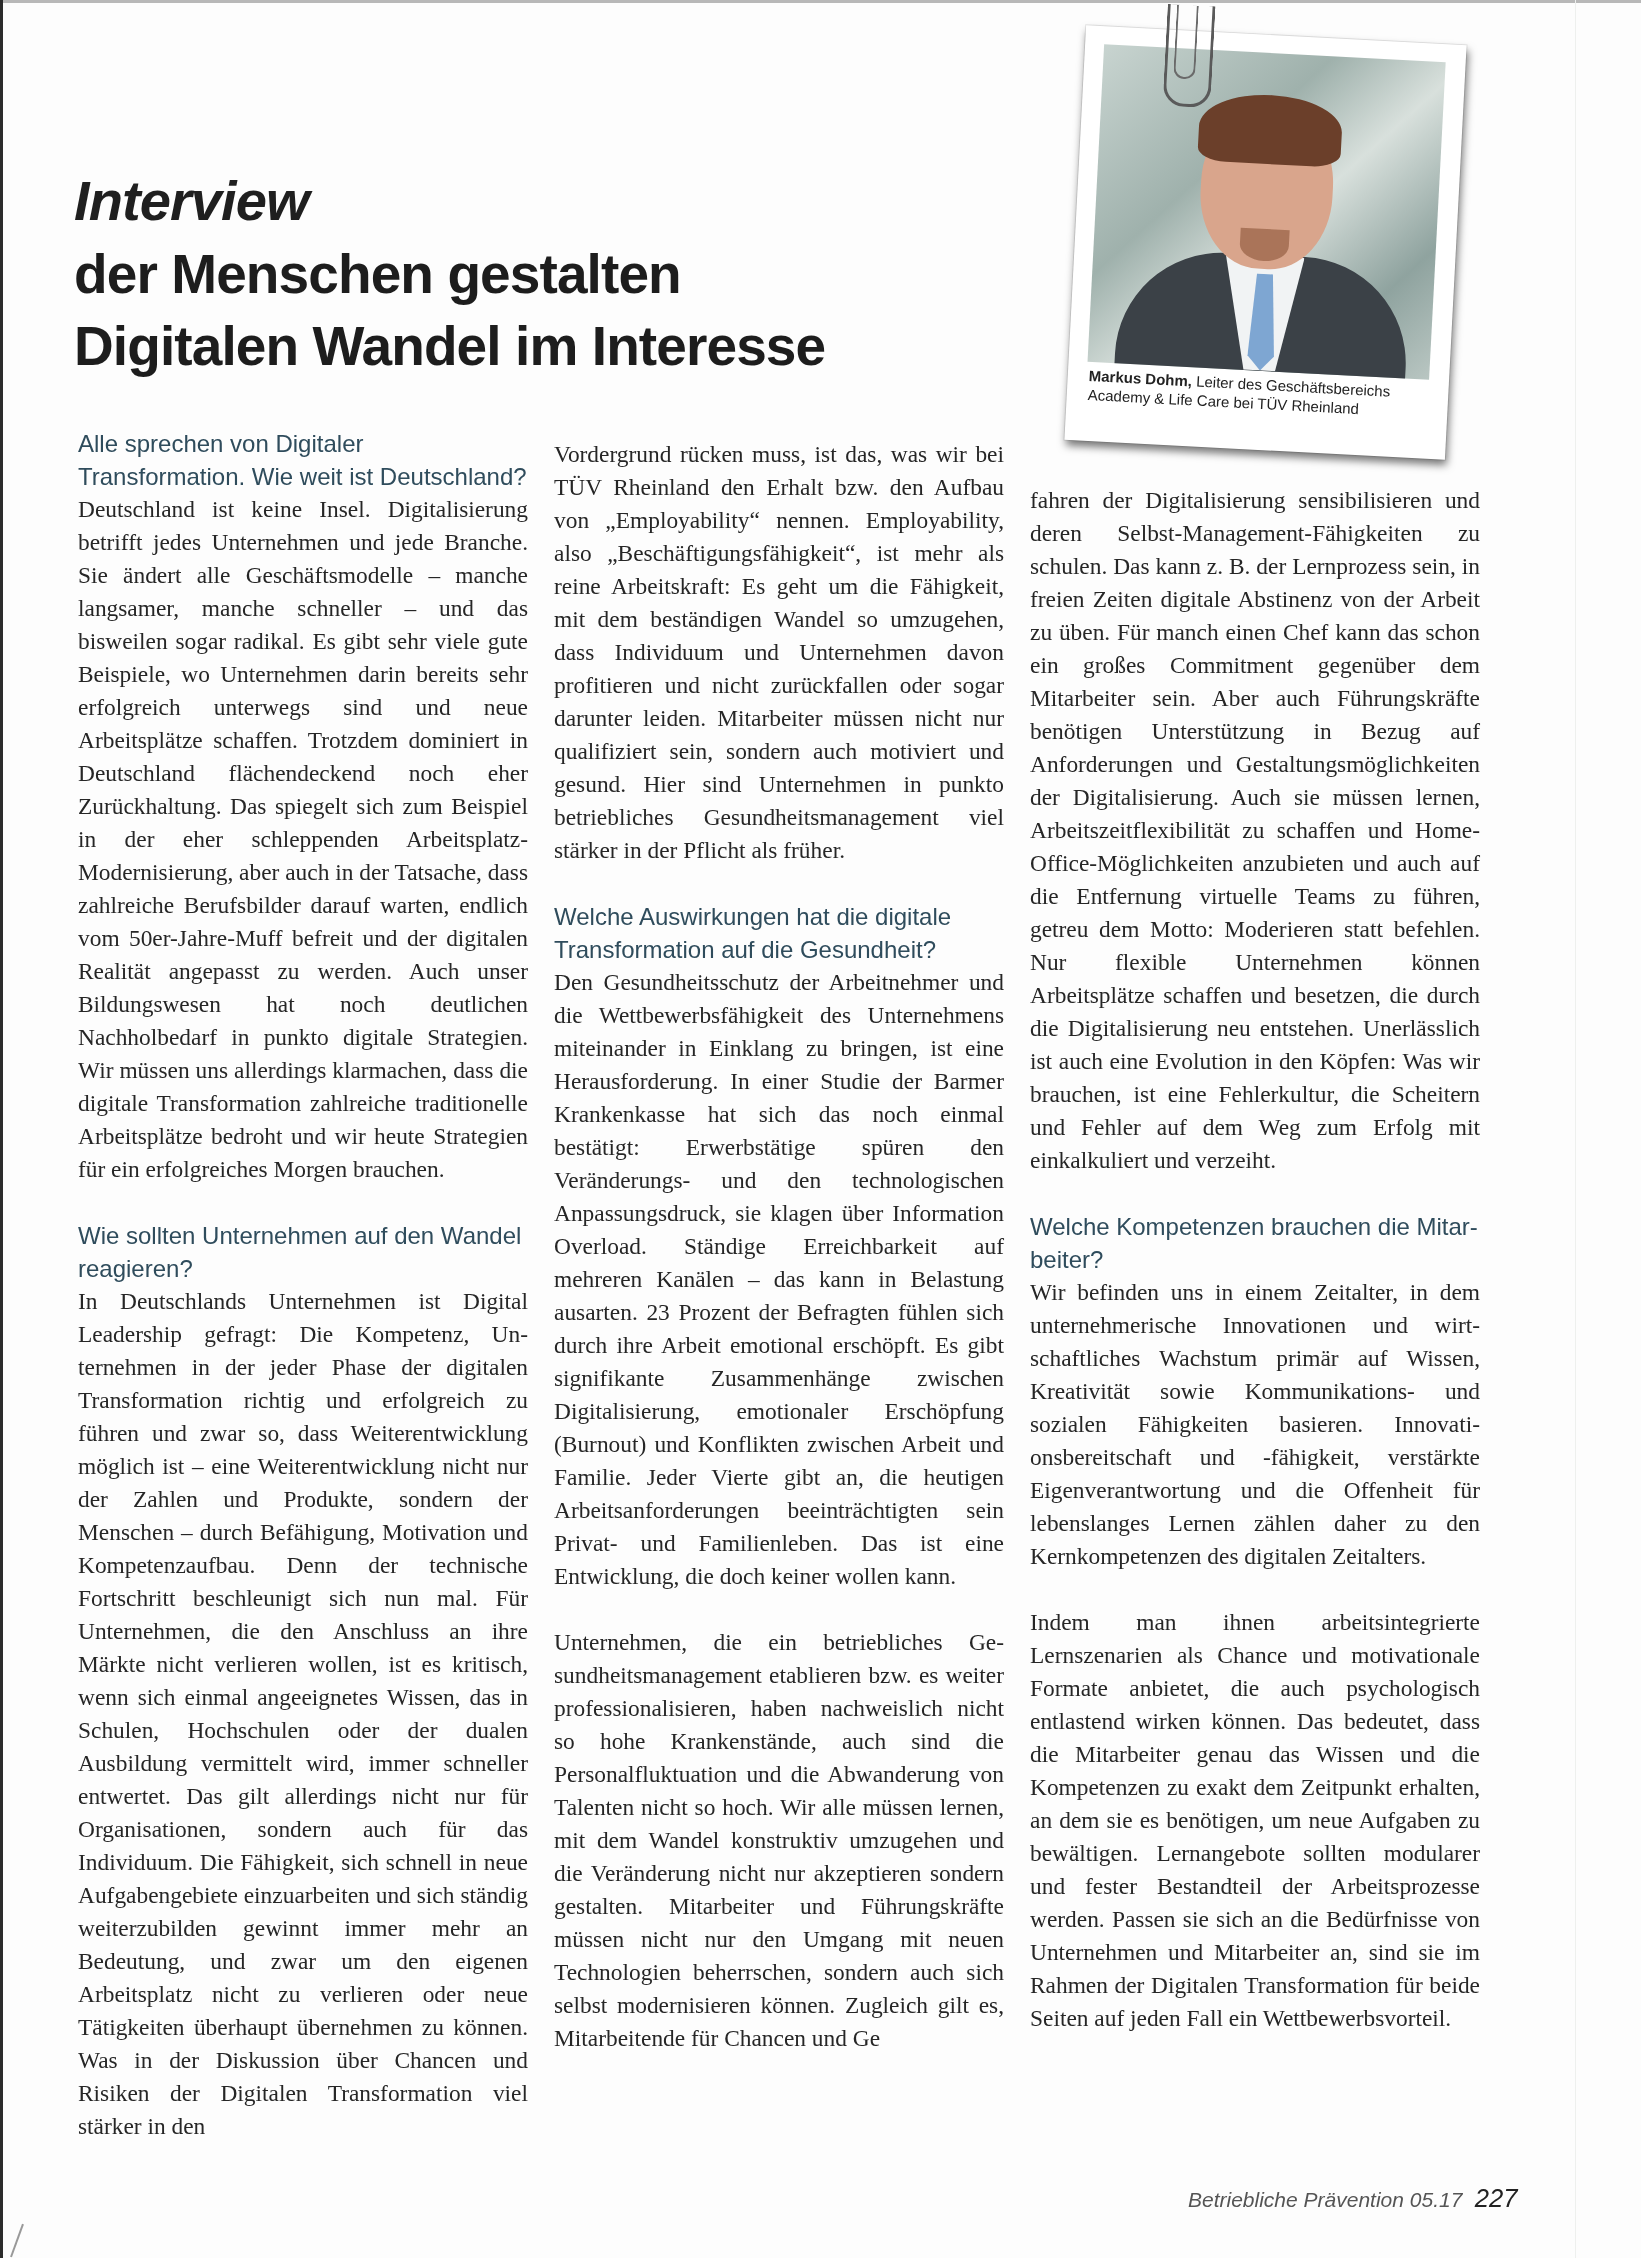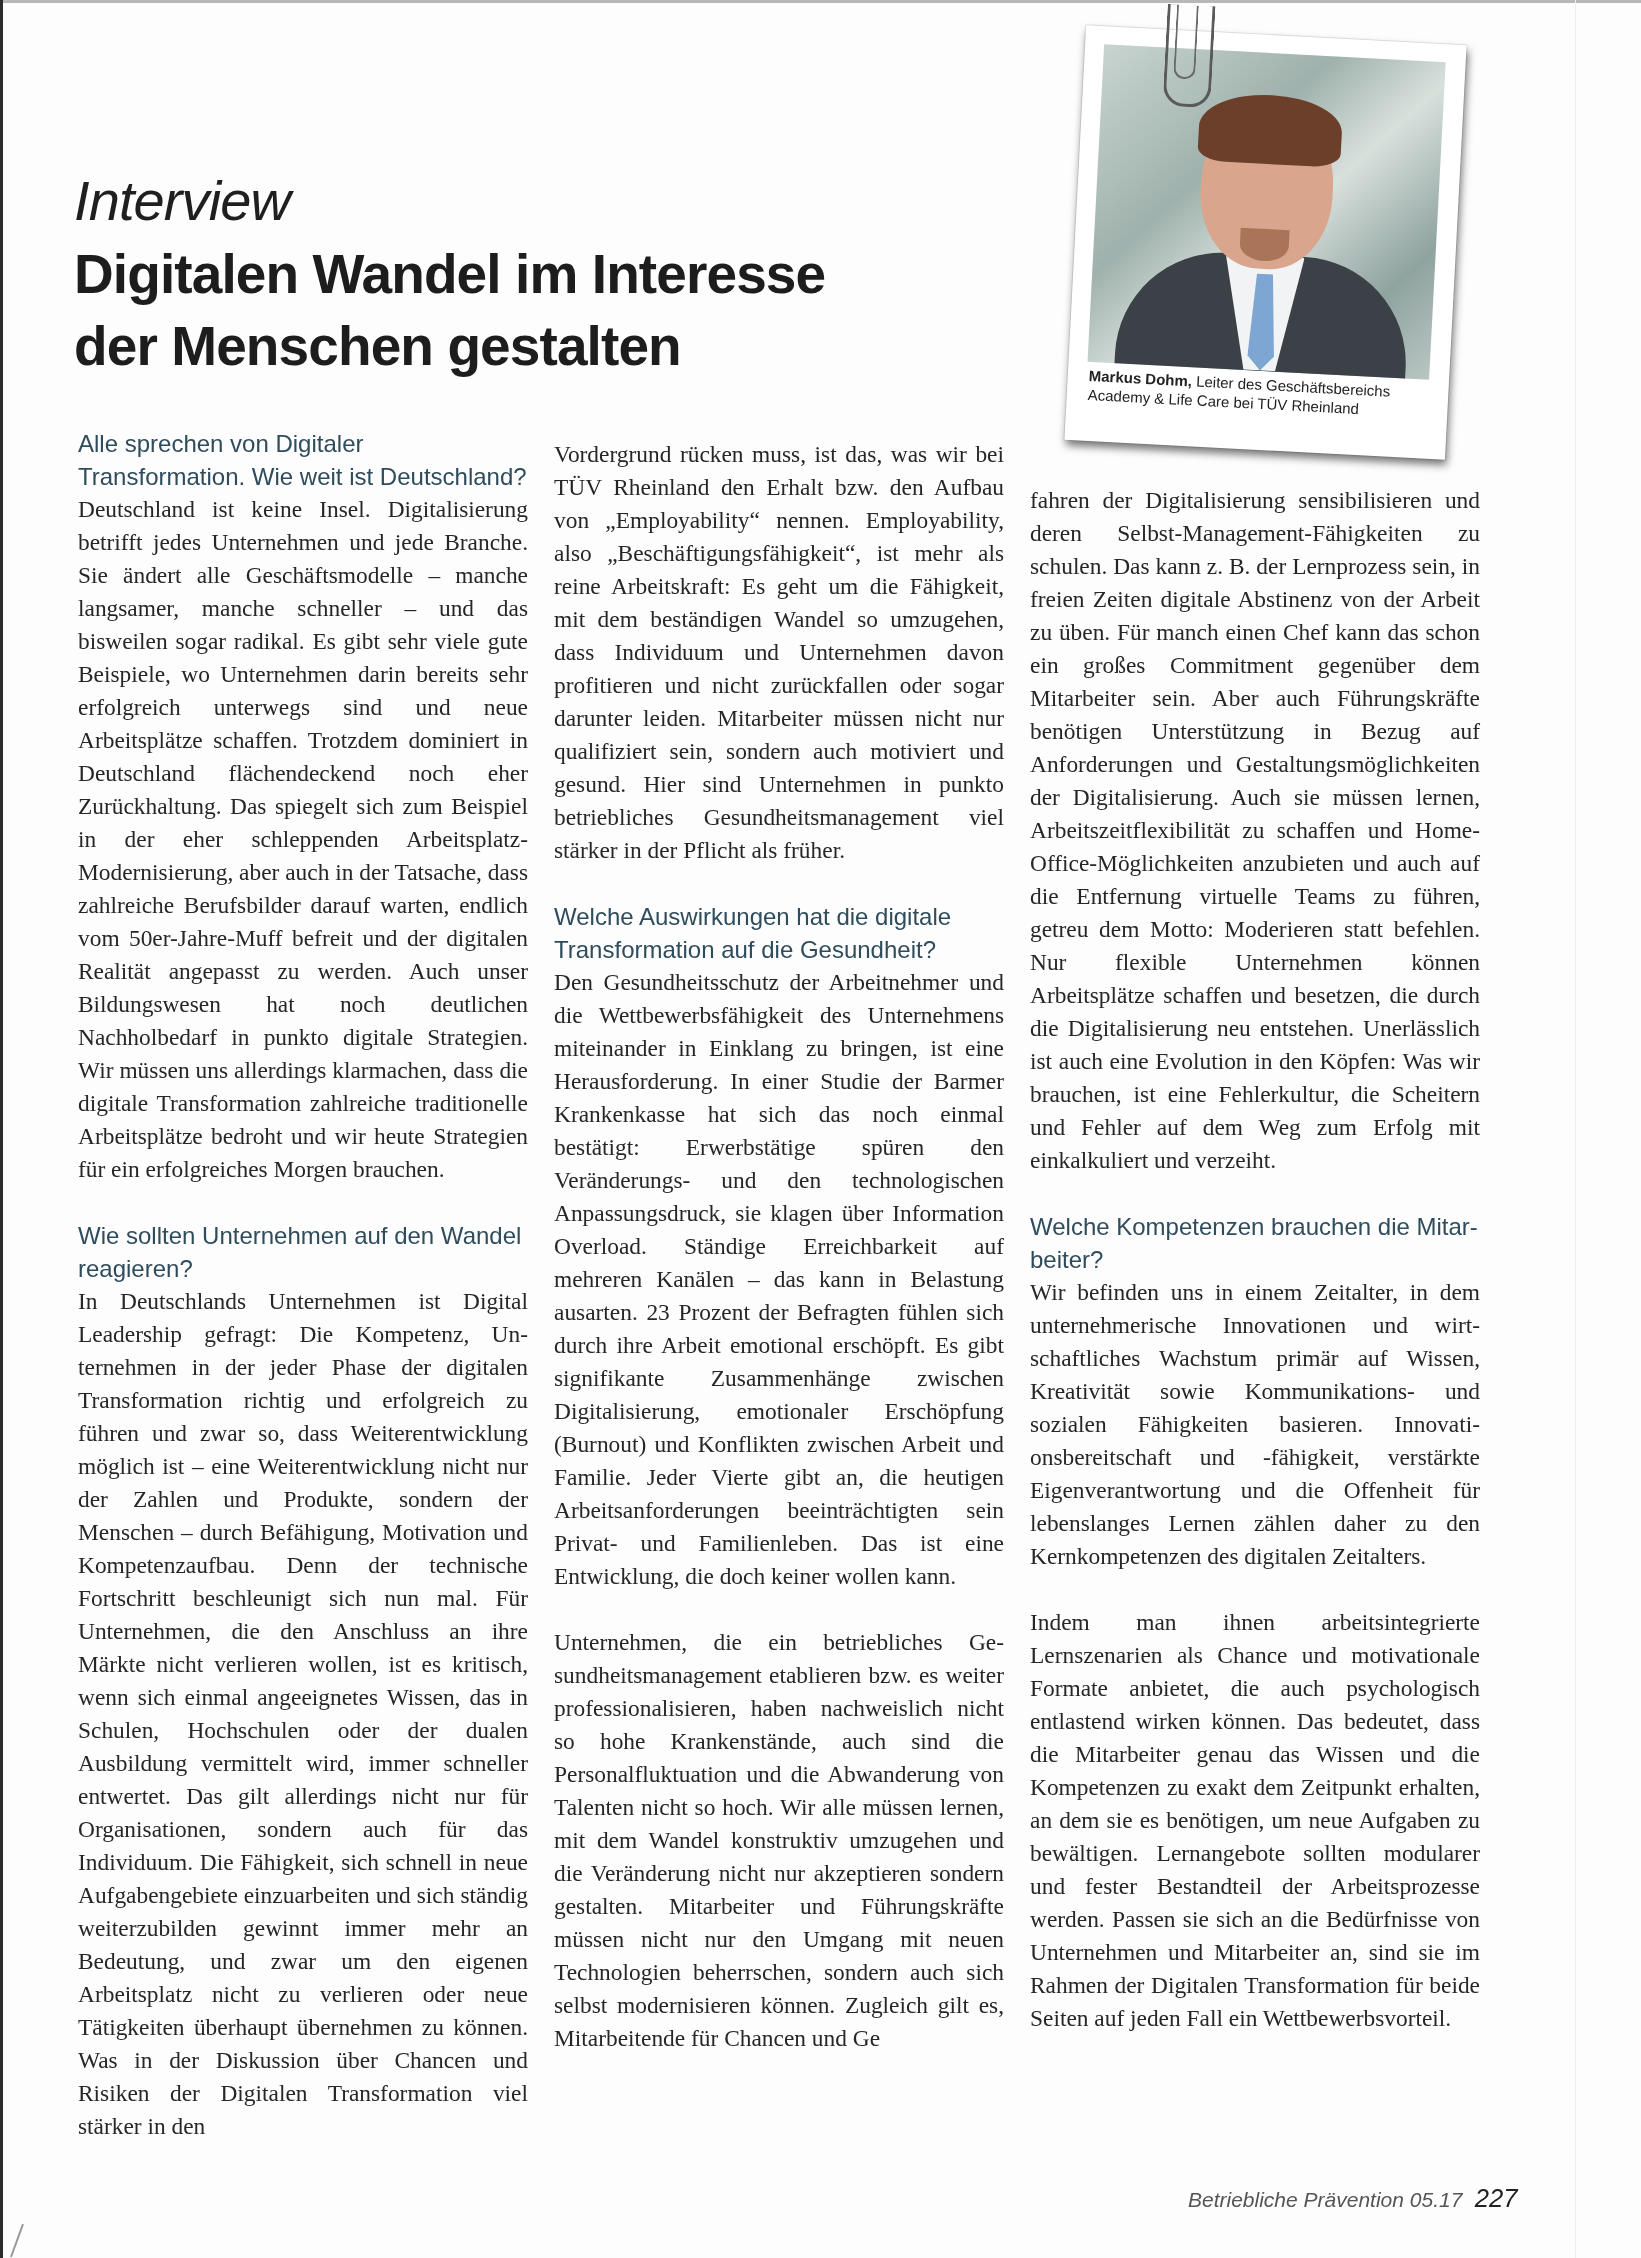--- a/index.html
+++ b/index.html
@@ -9,21 +9,21 @@
     font-family: "Liberation Serif", "DejaVu Serif", serif;
     color: #2a2a2a;
   }
   .scan-edge-left { position: absolute; left: 0; top: 0; width: 2.6px; height: 2258px; background: #2b2b2b; }
   .scan-edge-top { position: absolute; left: 0; top: 0; width: 1642px; height: 2.6px; background: #b8b8b8; }
   .fold-line { position: absolute; left: 1575px; top: 0; width: 0.9px; height: 2258px; background: #eef0ee; }
 
   .kicker {
     position: absolute; left: 74px; top: 168px;
     font-family: "Liberation Sans", "DejaVu Sans", sans-serif;
-    font-style: italic; font-weight: 400; font-size: 56px; color: #1f1f1f;
+    font-style: italic; font-weight: 700; font-size: 56px; color: #1f1f1f;
     letter-spacing: -0.9px;
   }
   .headline {
     position: absolute; left: 74px; top: 238px; width: 970px;
     font-family: "Liberation Sans", "DejaVu Sans", sans-serif;
     font-weight: 700; font-size: 55px; line-height: 72px; color: #1d1d1d;
     letter-spacing: -0.9px;
   }
   .headline div { white-space: nowrap; }
 
@@ -89,22 +89,22 @@
 </style>
 </head>
 <body>
 
 <div class="scan-edge-top"></div>
 <div class="scan-edge-left"></div>
 <div class="fold-line"></div>
 
 <div class="kicker">Interview</div>
 <div class="headline">
+  <div>der Menschen gestalten</div>
   <div>Digitalen Wandel im Interesse</div>
-  <div>der Menschen gestalten</div>
 </div>
 
 <div class="photo-wrap">
   <div class="polaroid"></div>
   <div class="photo">
     <div class="suit"></div>
     <div class="shirt"></div>
     <div class="tie"></div>
     <div class="head"></div>
     <div class="hair"></div>

